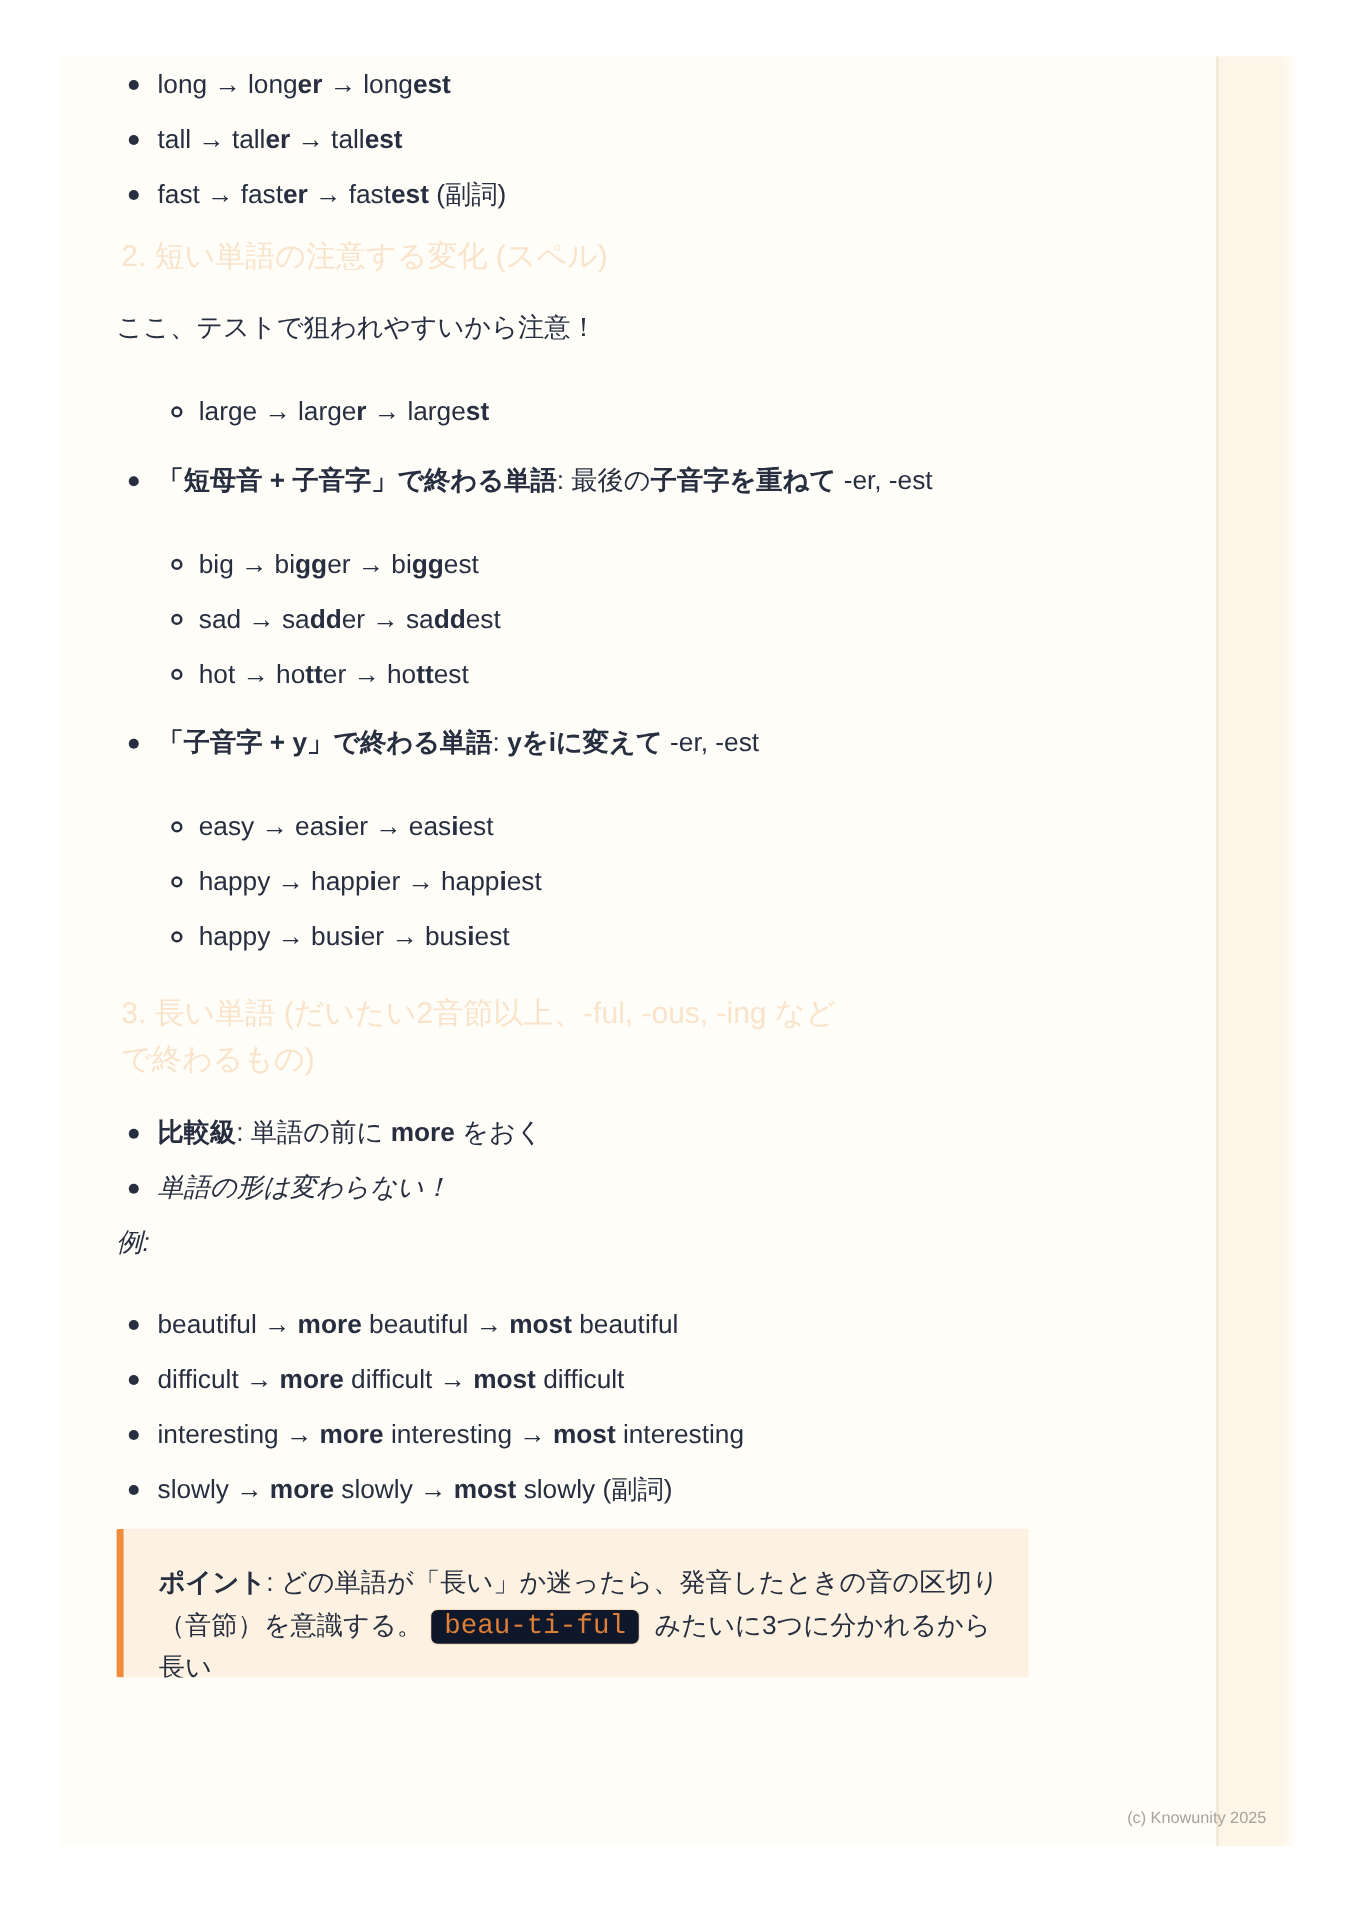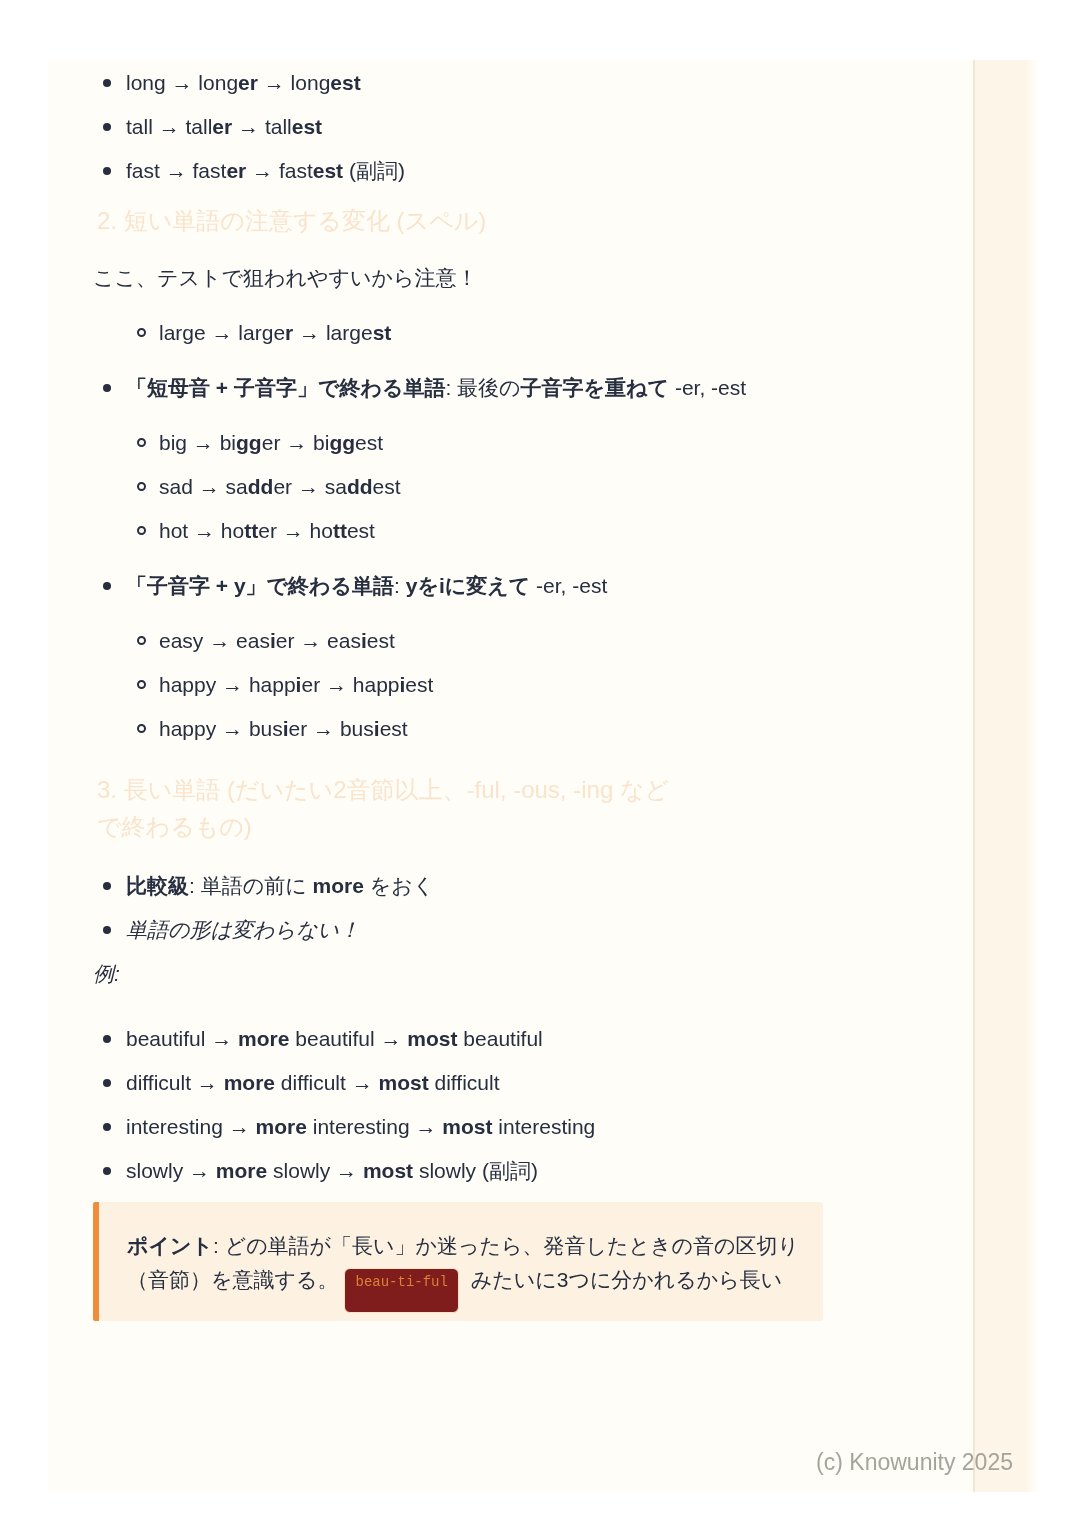--- a/index.html
+++ b/index.html
@@ -4,21 +4,21 @@
 <style>
   * { box-sizing: border-box; }
   html,body { margin:0; padding:0; }
   body {
     width:1080px; height:1528px;
     background:#ffffff;
     font-family:"Liberation Sans","DejaVu Sans",sans-serif;
   }
   .canvas { position:relative; width:1080px; height:1528px; background:#ffffff; overflow:hidden; }
   .page {
-    position:absolute; left:48px; top:60px; width:989px; height:1432px;
+    position:absolute; left:48px; top:45px; width:989px; height:1432px;
     background:#fffdf8; overflow:hidden;
   }
   .edge-strip {
     position:absolute; right:0; top:0; width:64px; height:100%;
     background:linear-gradient(90deg,#fdf5e8 0%,#fdf5e8 82%,#fffefc 100%);
   }
   .edge-line {
     position:absolute; left:925px; top:0; width:2px; height:100%;
     background:#f1e7d4;
   }
@@ -30,29 +30,29 @@
   .l1 > li { margin-bottom:19px; }
   .row { display:flex; }
   .dot {
     flex:0 0 auto; width:8px; height:8px; border-radius:50%;
     background:#262e3f; margin:9px 15px 0 10px;
   }
   .circ {
     flex:0 0 auto; width:9px; height:9px; border-radius:50%;
     border:2px solid #262e3f; background:transparent; margin:8px 13px 0 44px;
   }
-  .l2 { margin:30px 0 30px 0; }
+  .l2 { margin:42px 0 30px 0; }
   .l2 > li { margin-bottom:19px; }
   .sb { font-weight:700; }
   .si { font-style:italic;margin-top:24px; }
   .sc {
     font-family:"Liberation Mono","DejaVu Sans Mono",monospace;
-    font-size:14px; color:#dd7f36; background:#7f1d1d;
+    font-size:22px; color:#dd7f36; background:#0f172a;
     border:1px solid #f5e2c6; border-radius:6px;
-    padding:3px 10px 20px; margin:0 6px; display:inline-block;
+    padding:3px 10px 4px; margin:0 6px; display:inline-block;
     line-height:20px; vertical-align:1px;
   }
   h2.h {
     font-size:24px; line-height:37px; font-weight:400;
     color:#f9e4cb; margin:4px;
   }
   .h2-sec2 { margin-top:20px; }
   .h2-sec3 { margin-top:14px; }
   .h-line { display:block; }
   .para { margin:26px 0 0 0; }
@@ -63,21 +63,21 @@
   .callout {
     margin-top:5px; width:730px; height:119px; overflow:hidden;
     background:#fdf2e2; border-left:6px solid #f08c3a;
     border-radius:2px;
   }
   .callout-text {
     margin:0; padding:27px 22px 0 28px; line-height:34px;
   }
   .watermark {
     position:absolute; right:24px; bottom:16px;
-    font-size:23px; color:#a5a39a;
+    font-size:13px; color:#a5a39a;
   }
 </style>
 </head>
 <body>
 
 <div class="canvas">
   <div class="page">
     <div class="edge-strip"></div>
     <div class="edge-line"></div>
 

